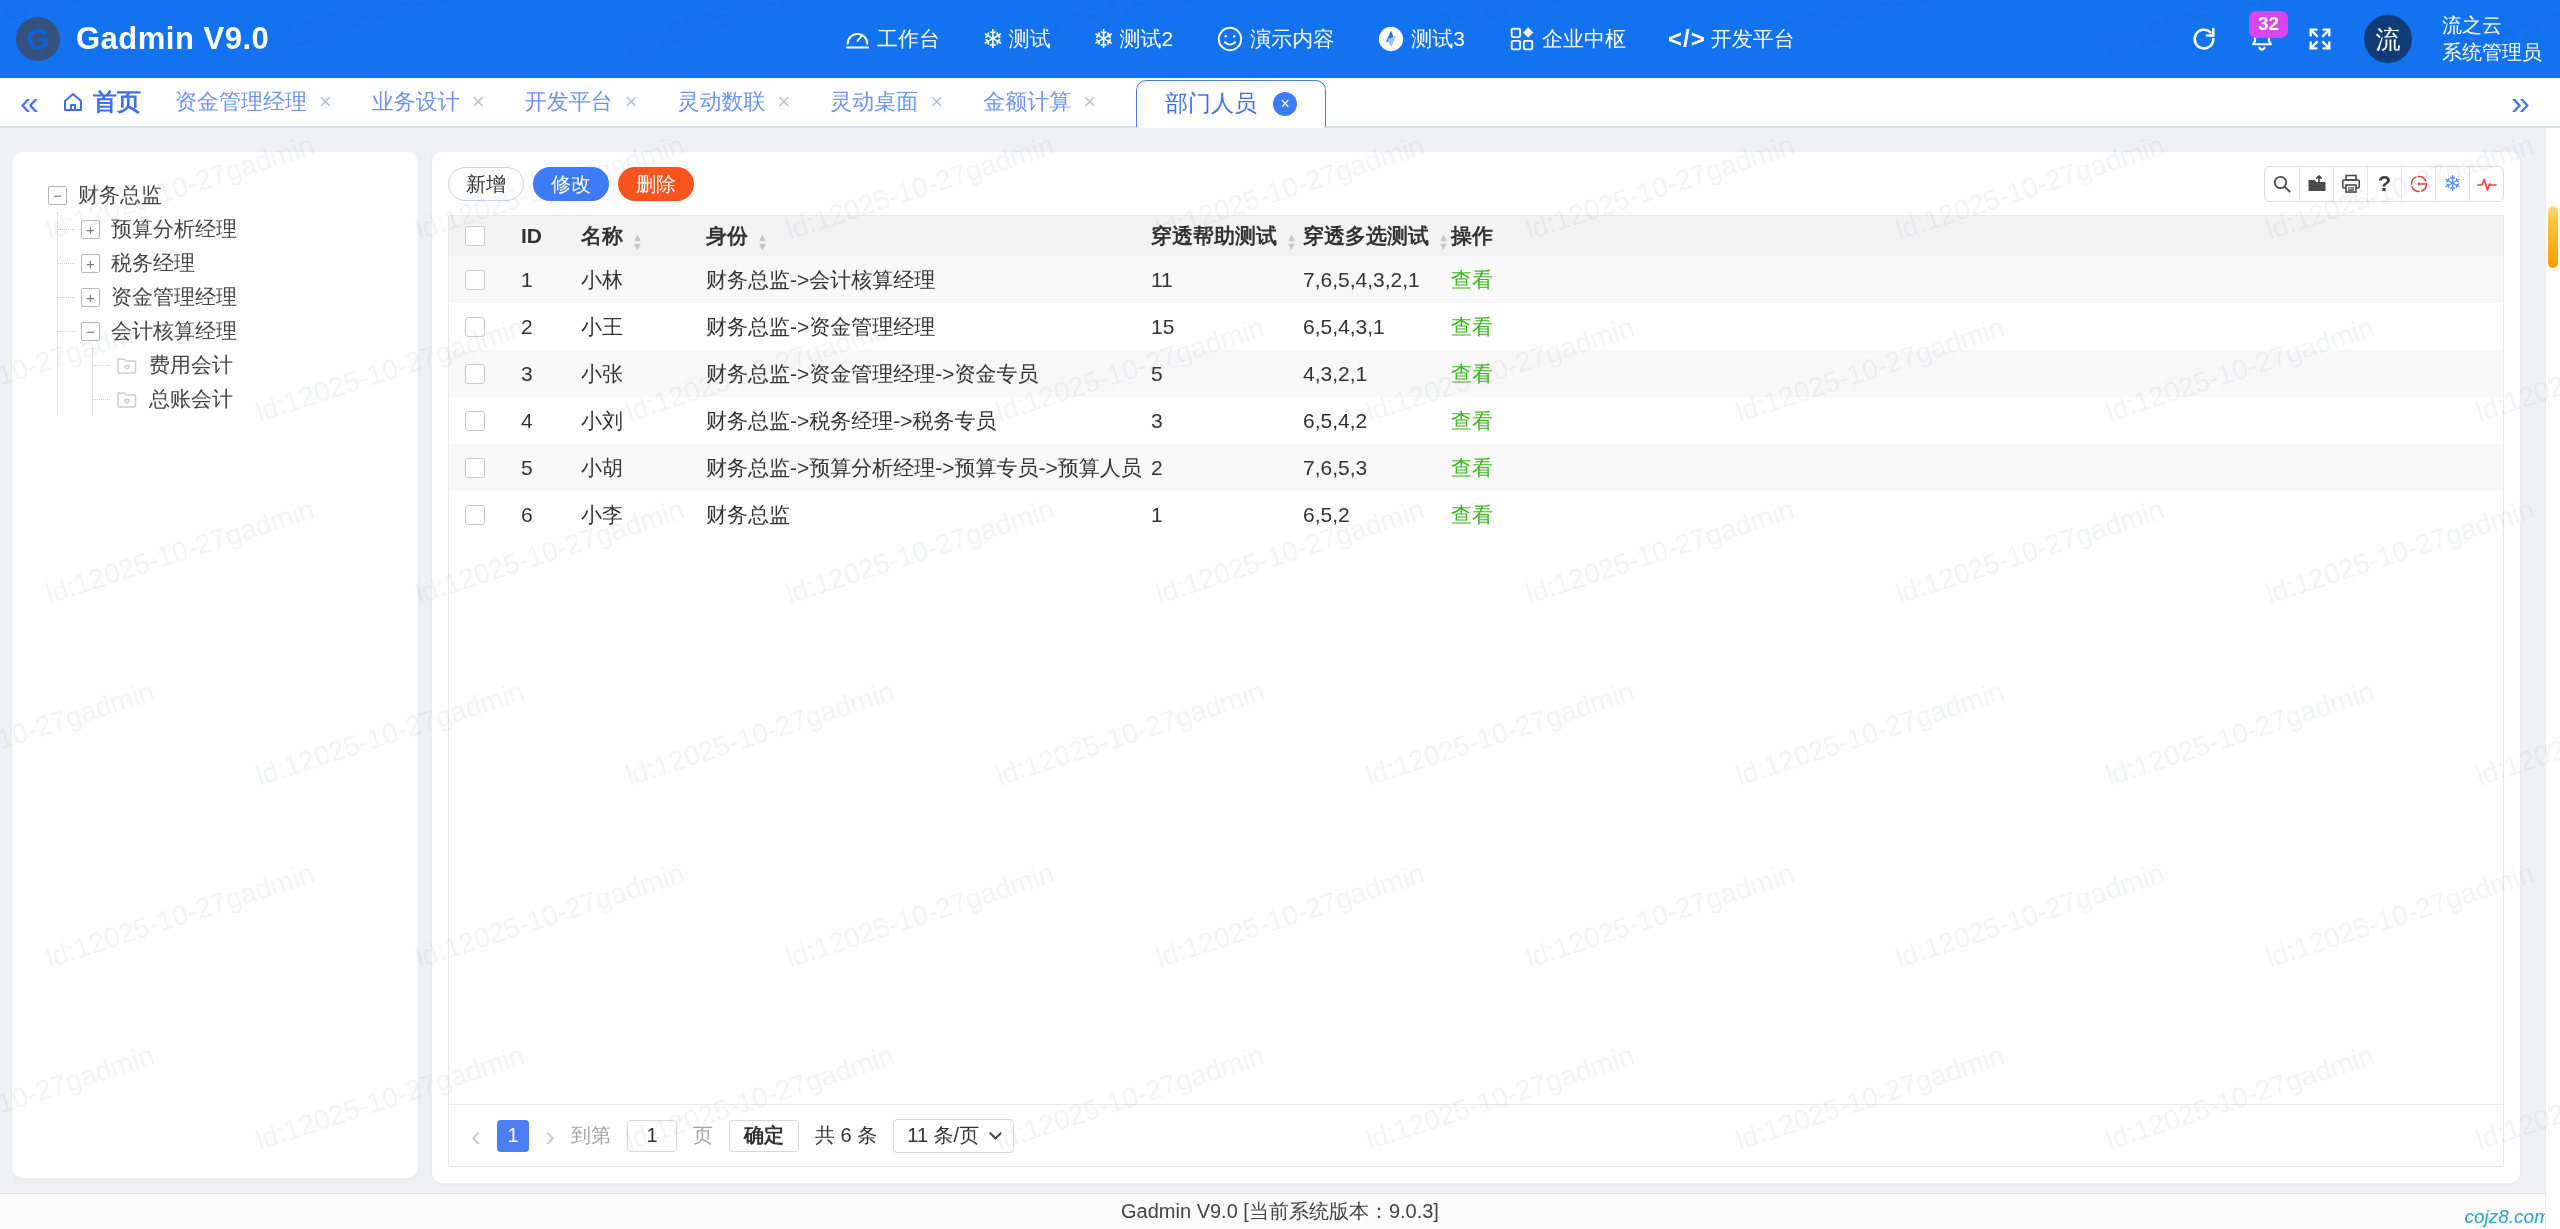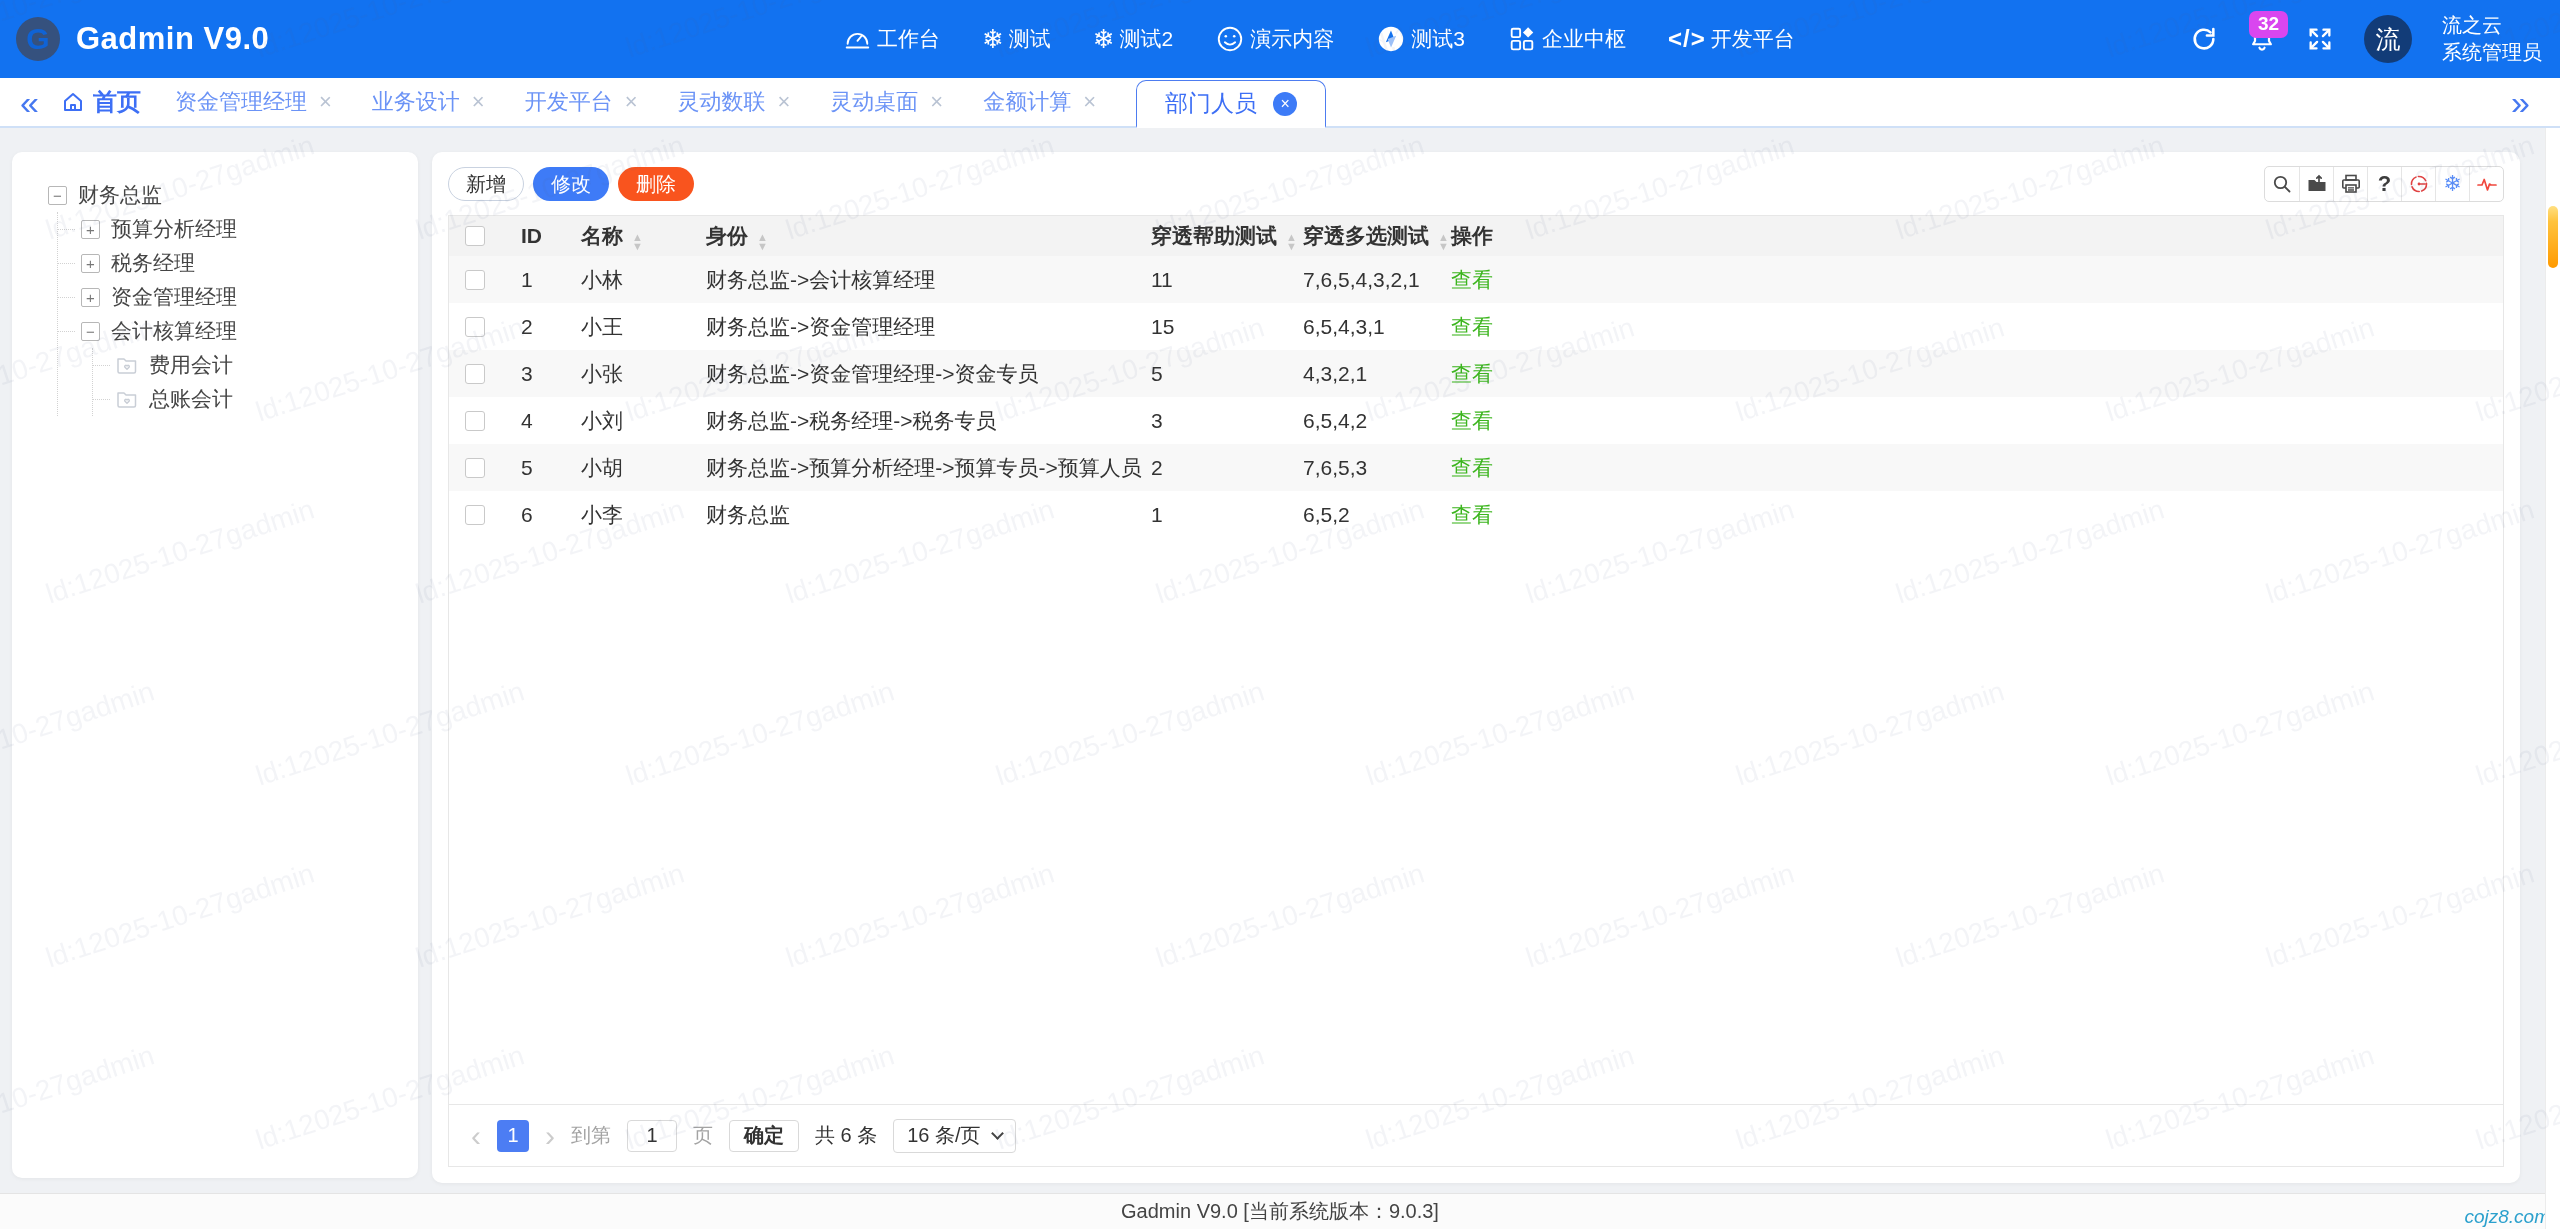--- a/index.html
+++ b/index.html
@@ -443,21 +443,21 @@
       <div class="pager">
         <span class="pg-prev"></span>
         <span class="pg-cur">1</span>
         <span class="pg-next"></span>
         <span class="pg-label">到第</span>
         <span class="pg-input">1</span>
         <span class="pg-label">页</span>
         <span class="pg-confirm">确定</span>
         <span class="pg-total">共 6 条</span>
         <span class="pg-select">
-          <span>16 条/页</span>
+          <span>11 条/页</span>
           <span class="chev-down"></span>
         </span>
       </div>
     </div>
   </div>
 </div>
 
 <div class="footer">
   <span>Gadmin V9.0 [当前系统版本：9.0.3]</span>
 </div>

